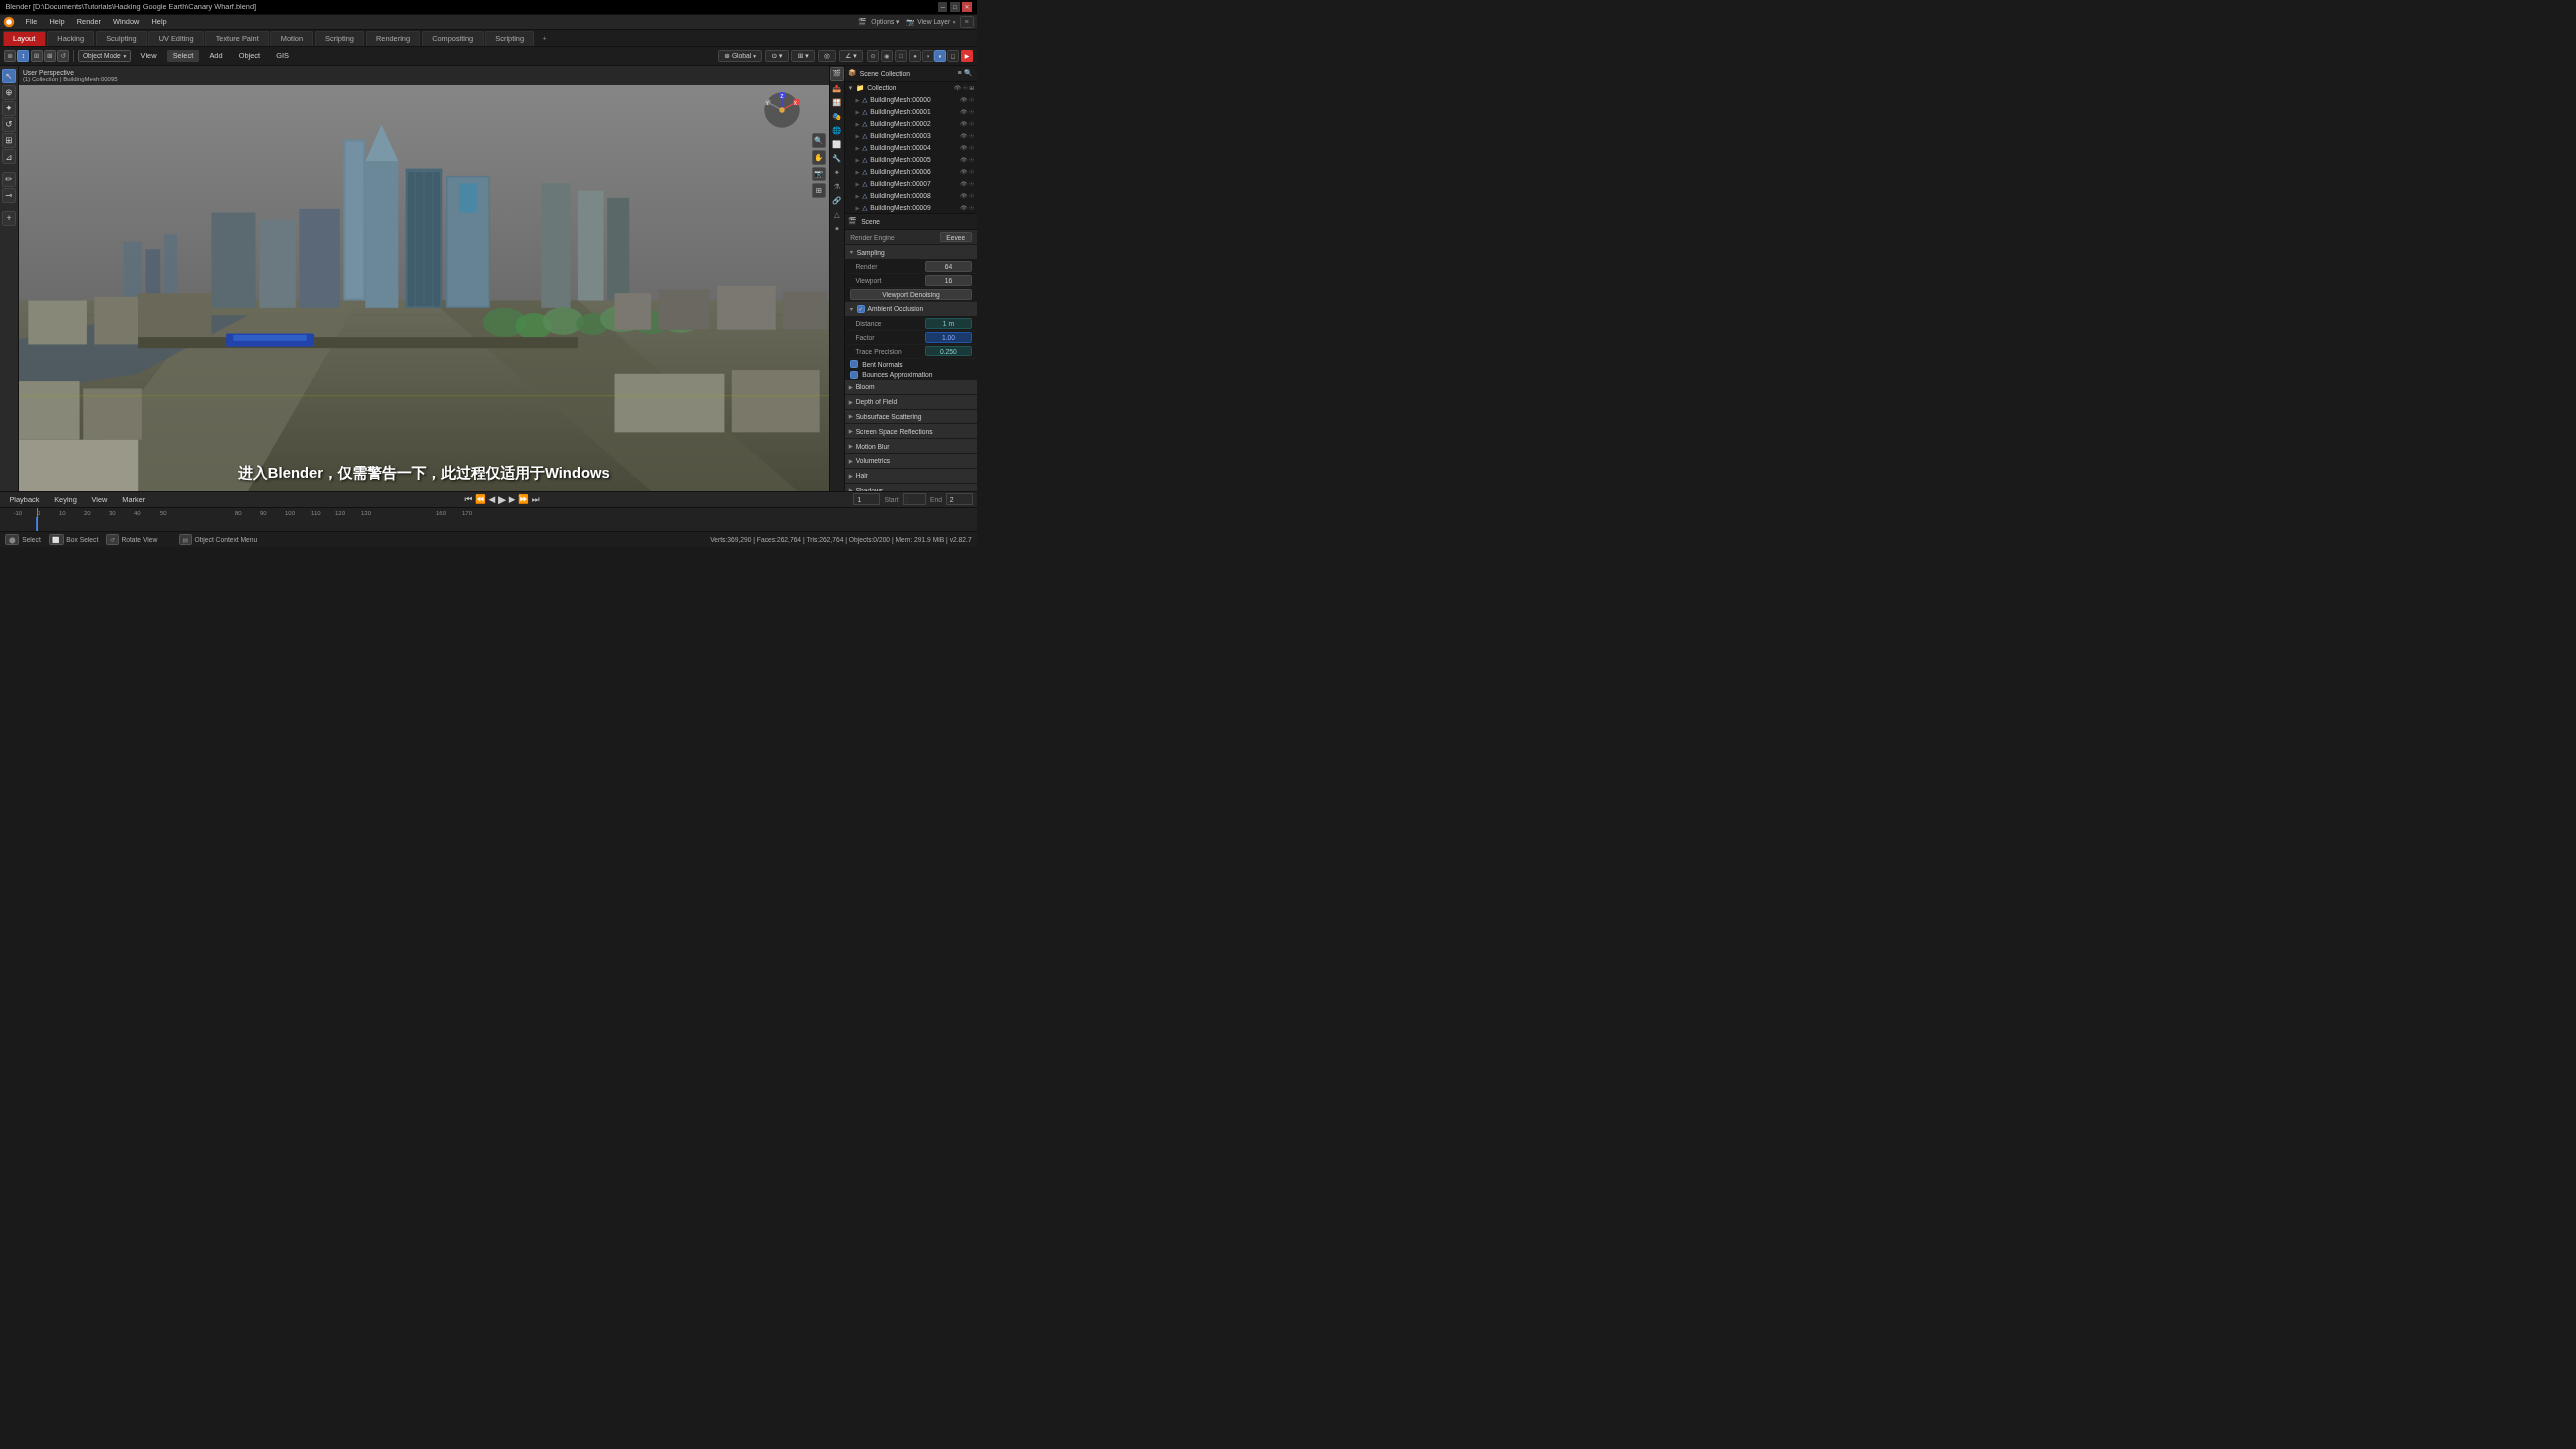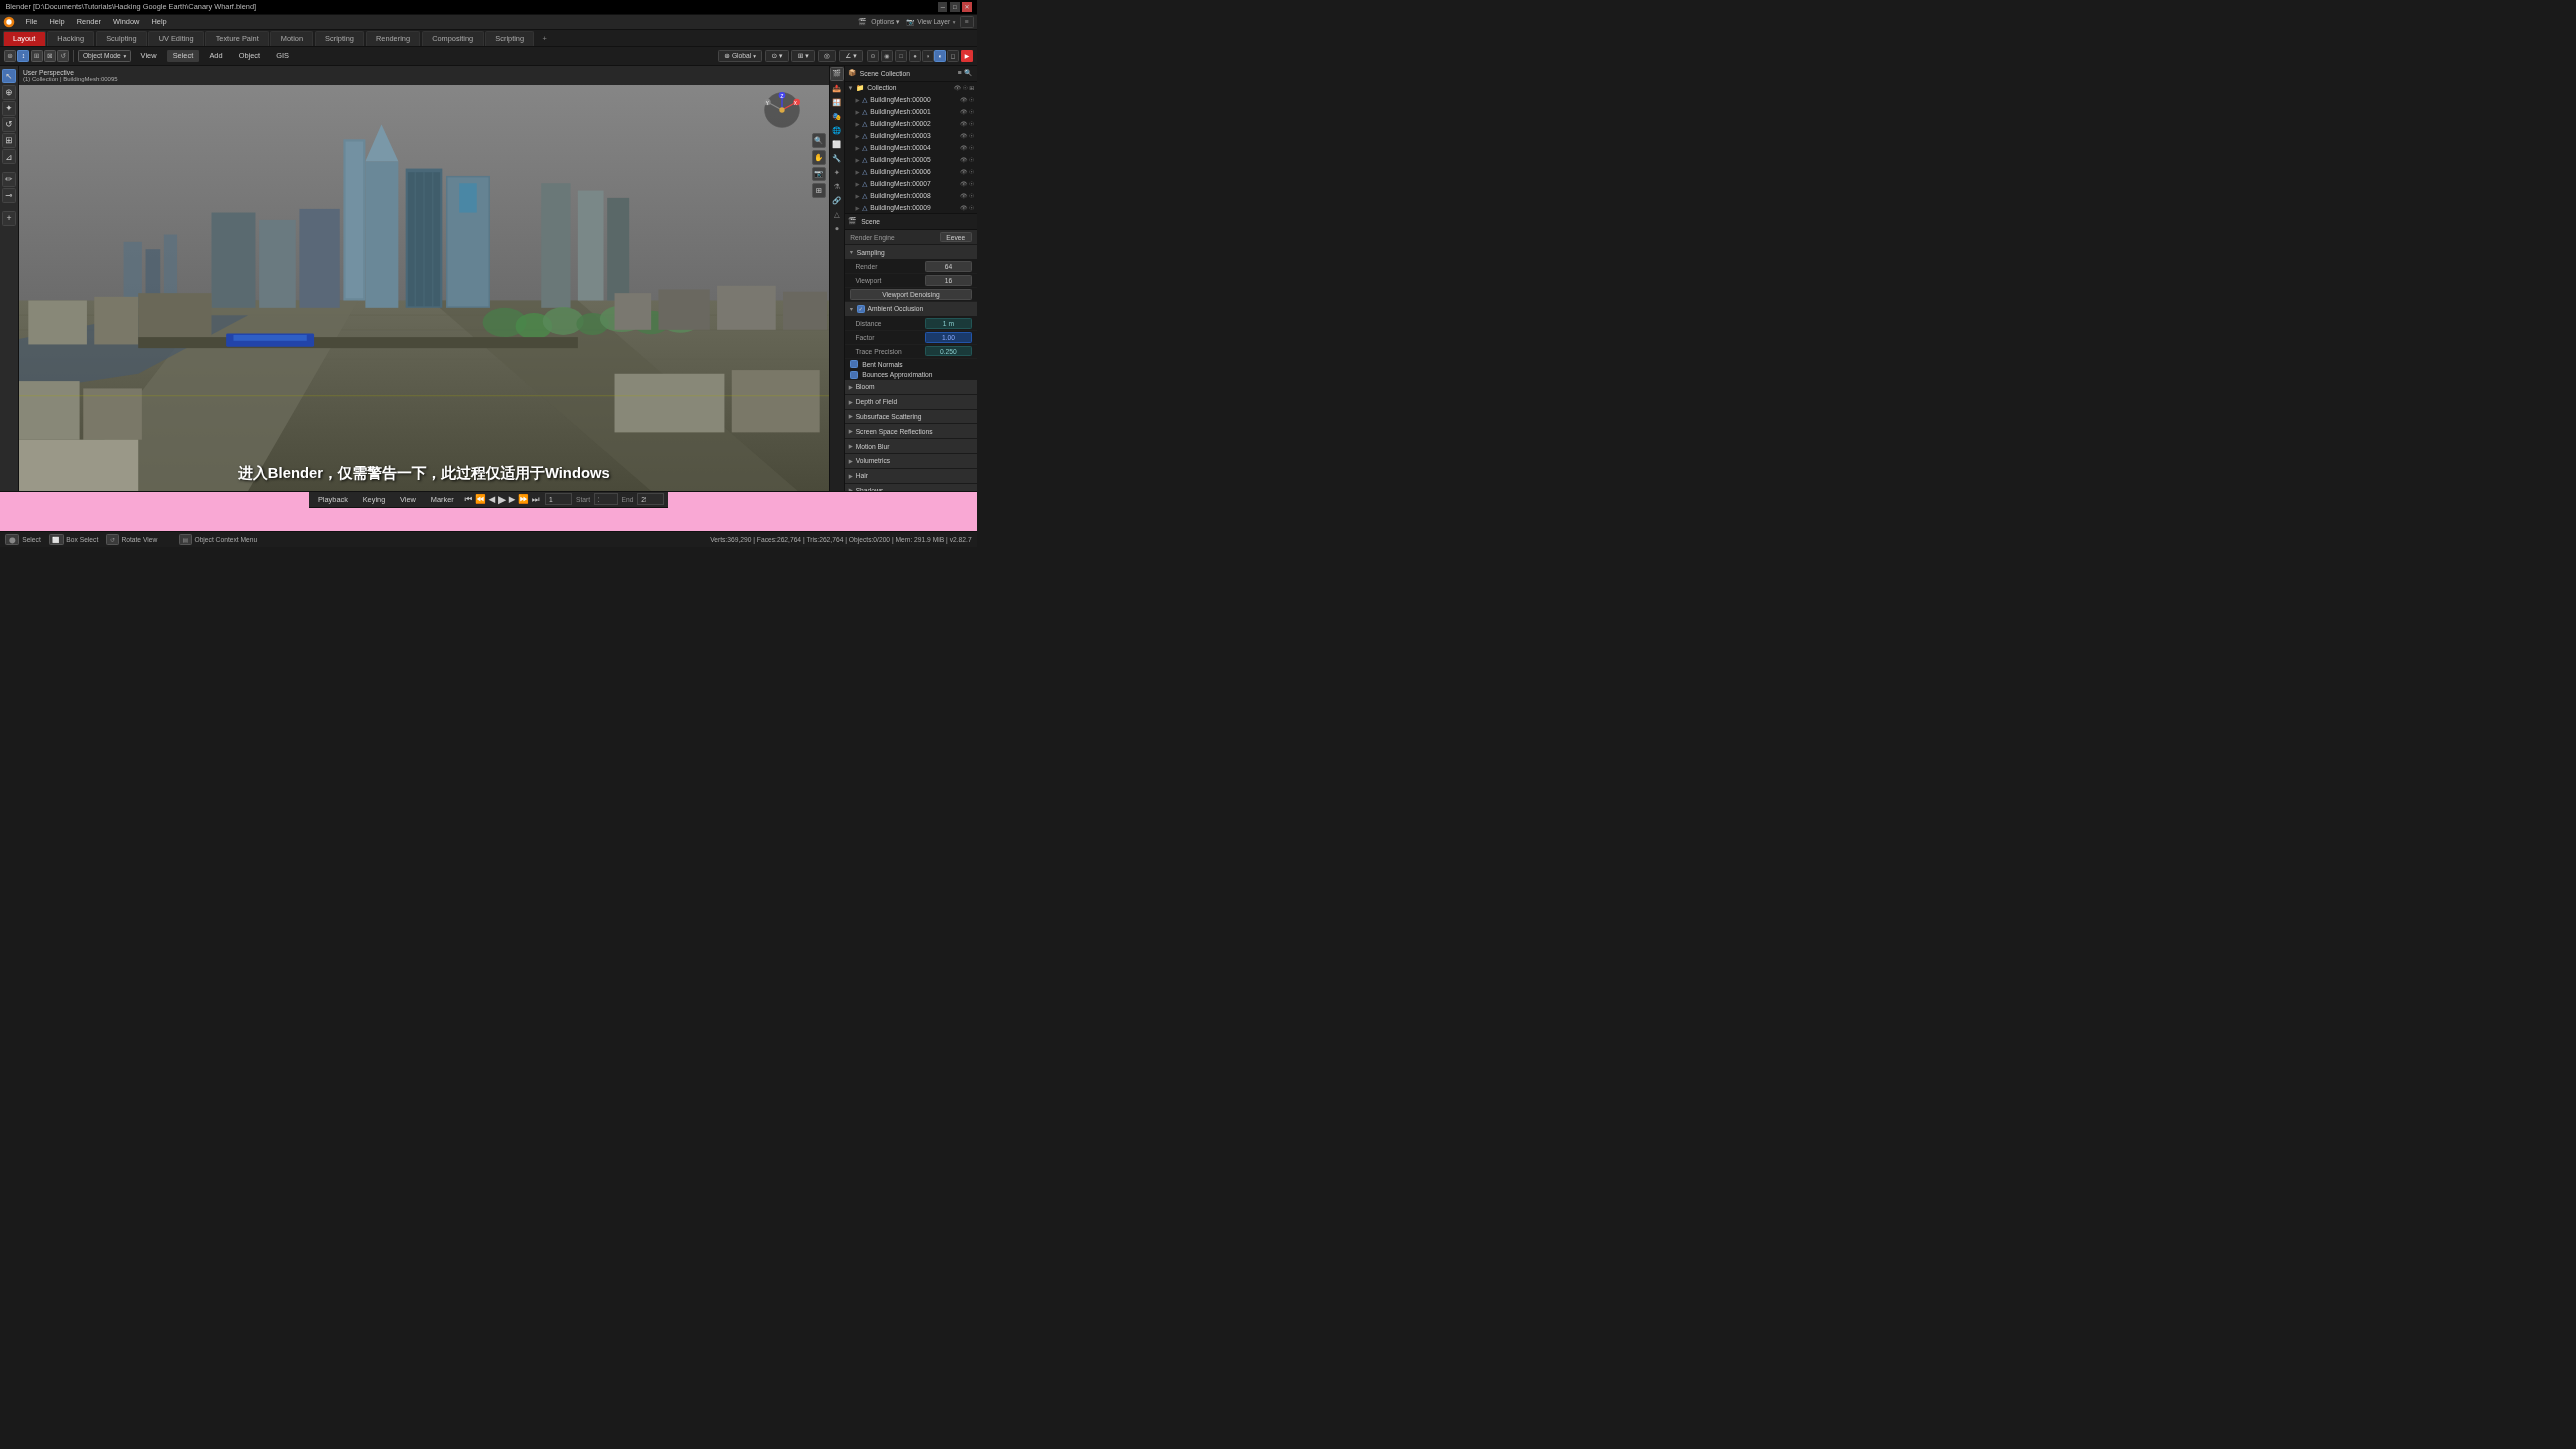--- a/index.html
+++ b/index.html
@@ -280,21 +280,20 @@
       border-radius: 1.3px;
     }
 
     
     #timeline {
       height: 40px;
       background: #f9a8d4;
       border-top: 0.7px solid #111;
       display: flex;
       flex-direction: column;
-      align-items: center;
     }
     #timeline-header {
       height: 16px;
       background: #262626;
       display: flex;
       align-items: center;
       padding: 0 4px;
       gap: 5.4px;
       border-bottom: 0.7px solid #111;
     }

